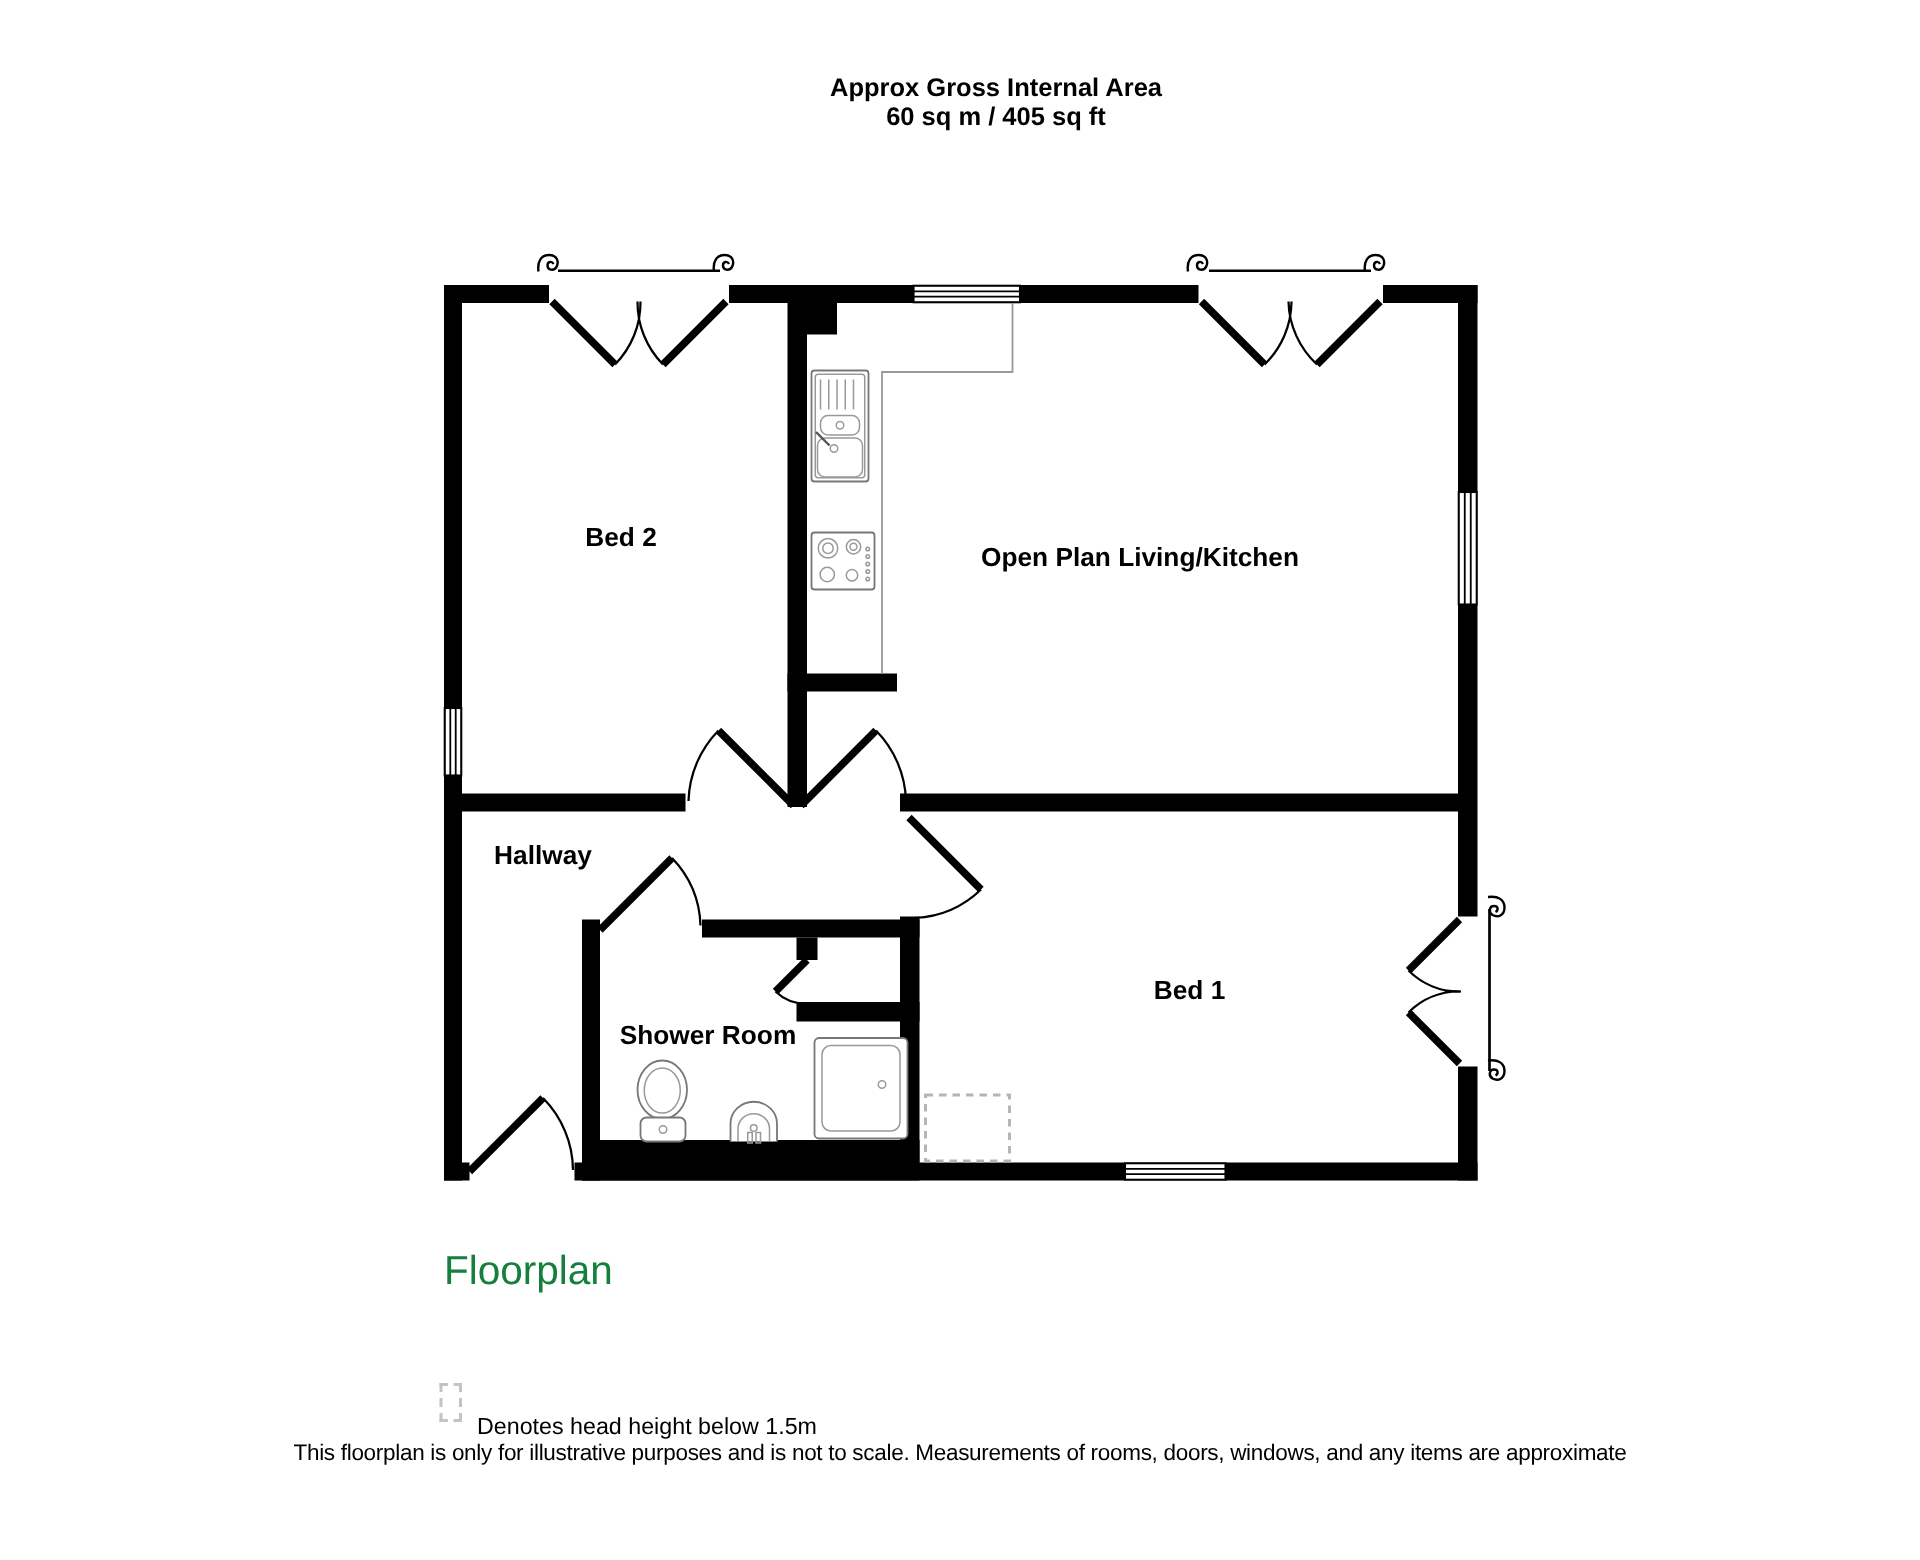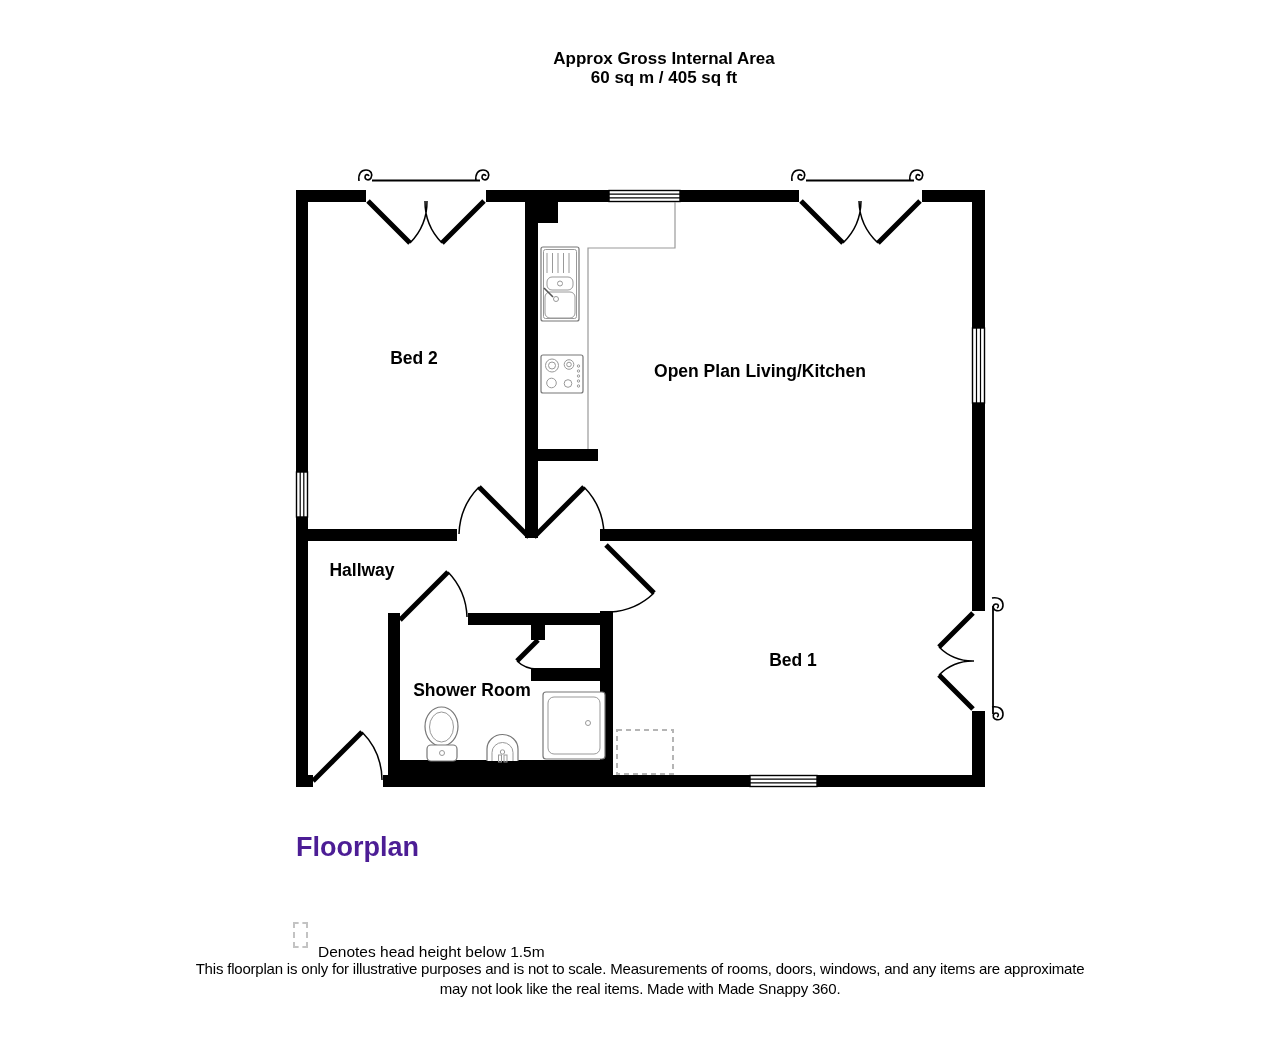--- a/index.html
+++ b/index.html
@@ -1,20 +1,20 @@
 <!DOCTYPE html>
 <html><head>
 <meta charset="utf-8">
 <style>
   html,body{margin:0;padding:0;background:#fff;}
   .page{position:relative;width:1280px;height:1040px;background:#ffffff;overflow:hidden;
         font-family:"Liberation Sans",sans-serif;color:#000;padding-left:48px;}
   .title{position:absolute;top:49px;left:0;width:100%;text-align:center;
          font-weight:bold;font-size:17px;line-height:19px;}
-  .plan-label{position:absolute;left:296px;top:832px;font-size:27px;font-weight:700;color:#4c1d95;}
+  .plan-label{position:absolute;left:296px;top:832px;font-size:27px;font-weight:400;color:#15803d;}
   .legend-box{position:absolute;left:293px;top:922px;width:11px;height:22px;
               border:2px dashed #c3c3c3;background:#fff;}
   .legend-text{position:absolute;left:318px;top:924px;font-size:15.5px;margin-top:19px;}
   .disclaimer{position:absolute;top:959px;left:0;width:1280px;text-align:center;
               font-size:15px;line-height:19.5px;letter-spacing:-0.2px;}
   svg{position:absolute;top:0;left:0;}
   .wall{fill:#000;}
   .win{fill:#fff;stroke:#000;stroke-width:1.4;}
   .winline{stroke:#000;stroke-width:1.2;fill:none;}
   .leaf{stroke:#000;stroke-width:5;fill:none;}
@@ -200,16 +200,15 @@
     <text class="roomlabel" x="793" y="666" text-anchor="middle">Bed 1</text>
   </svg>
 
   <div class="plan-label">Floorplan</div>
 
   <div class="legend-box"></div>
   <div class="legend-text">Denotes head height below 1.5m</div>
 
   <div class="disclaimer">
     <div>This floorplan is only for illustrative purposes and is not to scale. Measurements of rooms, doors, windows, and any items are approximate</div>
-    <div>may not look like the real items. Made with Made Snappy 360.</div>
   </div>
 
 </div>
 
 </body></html>

